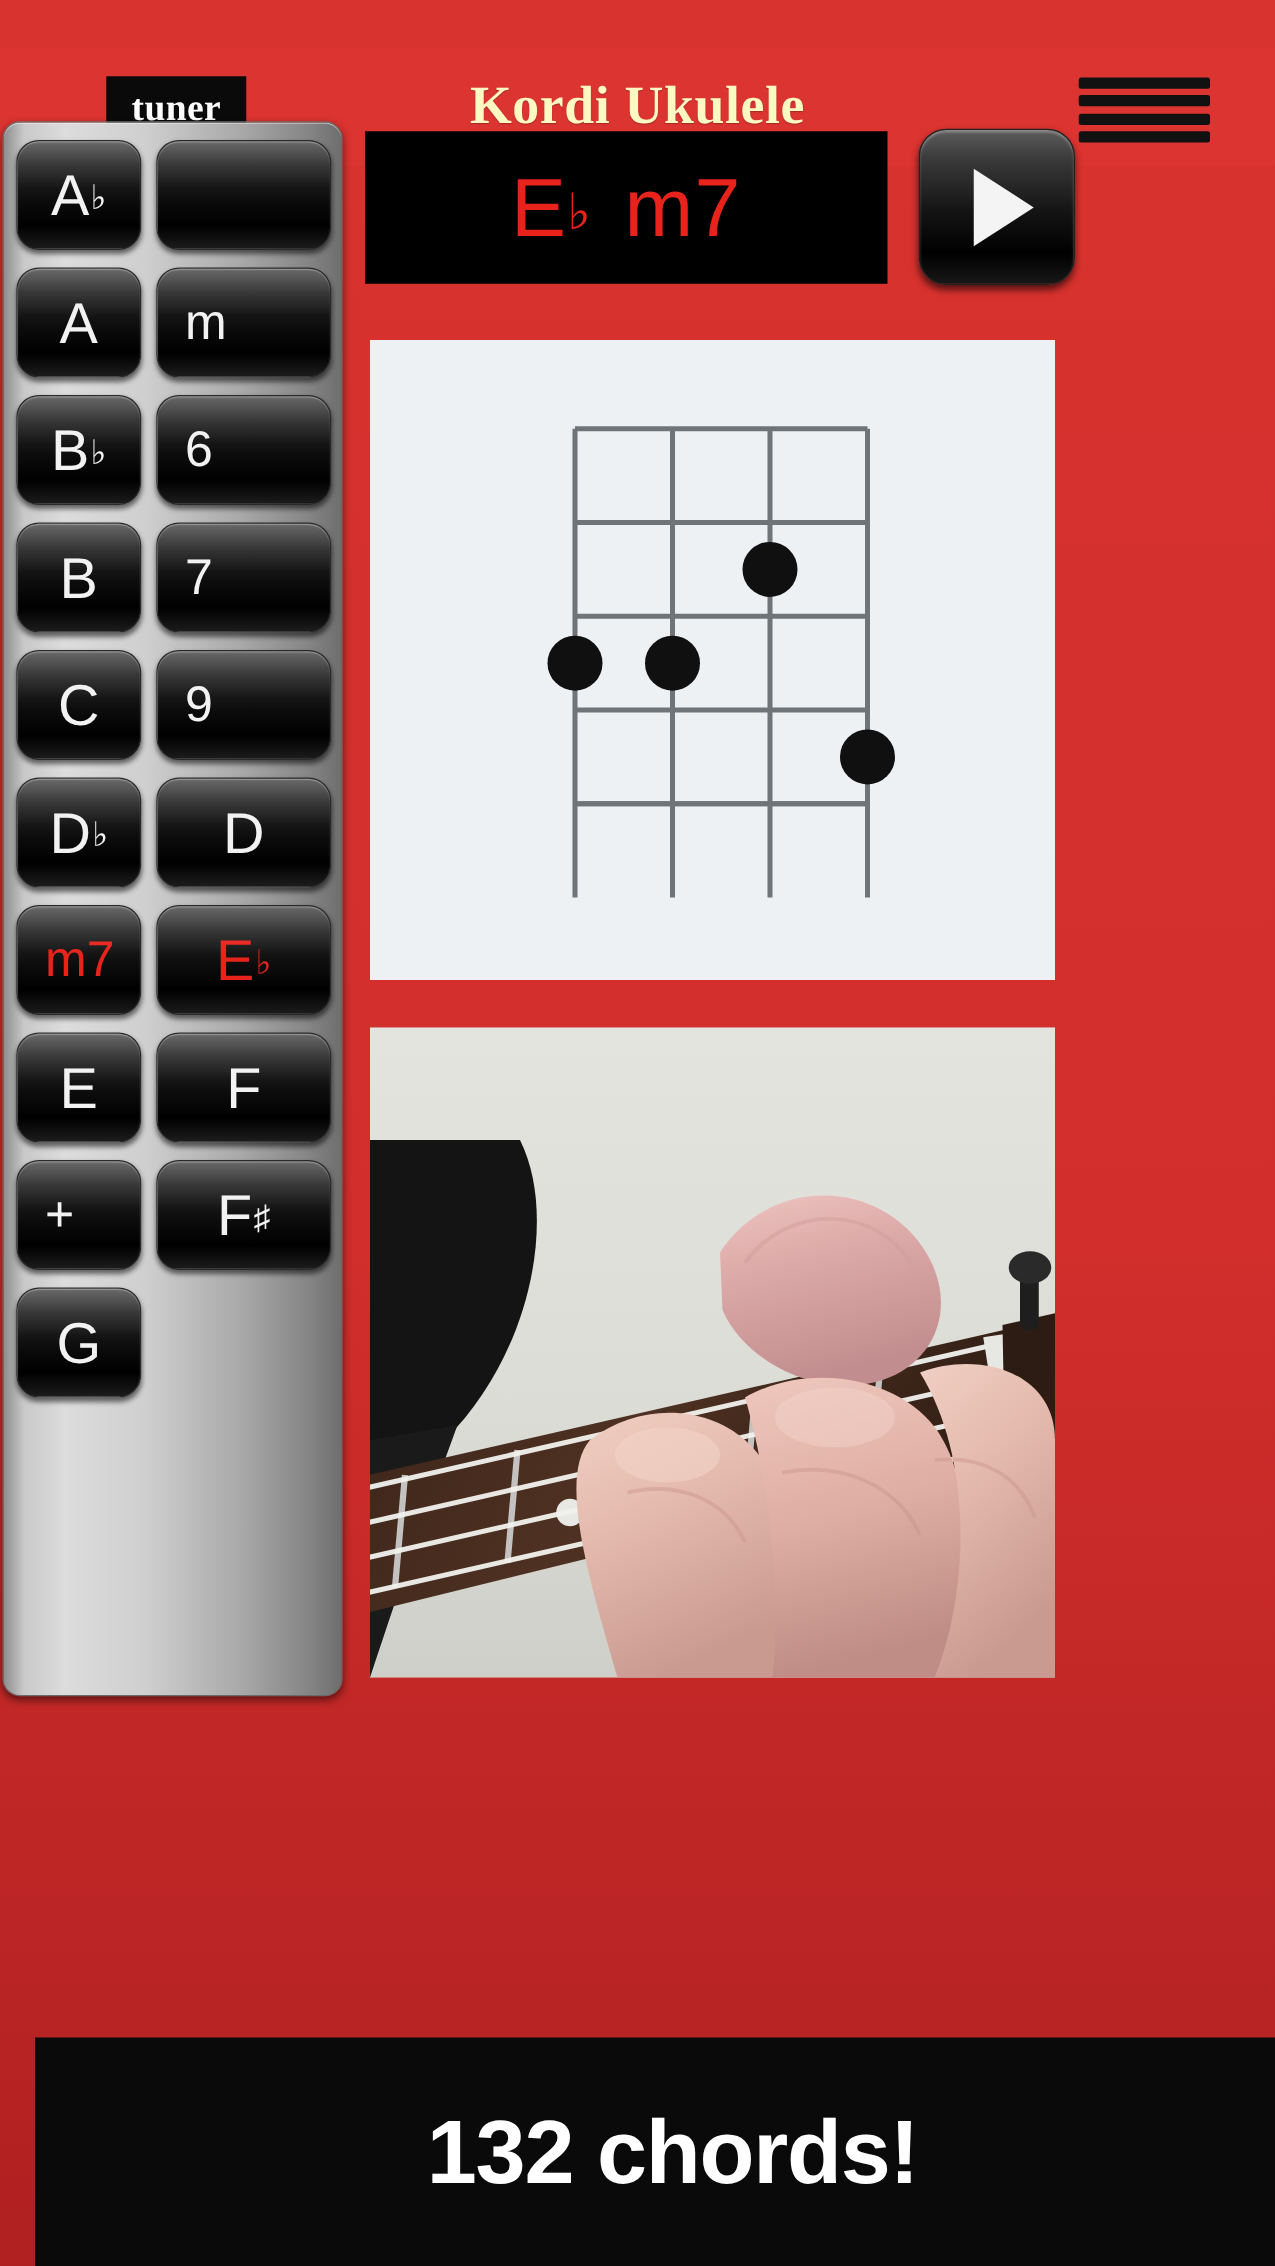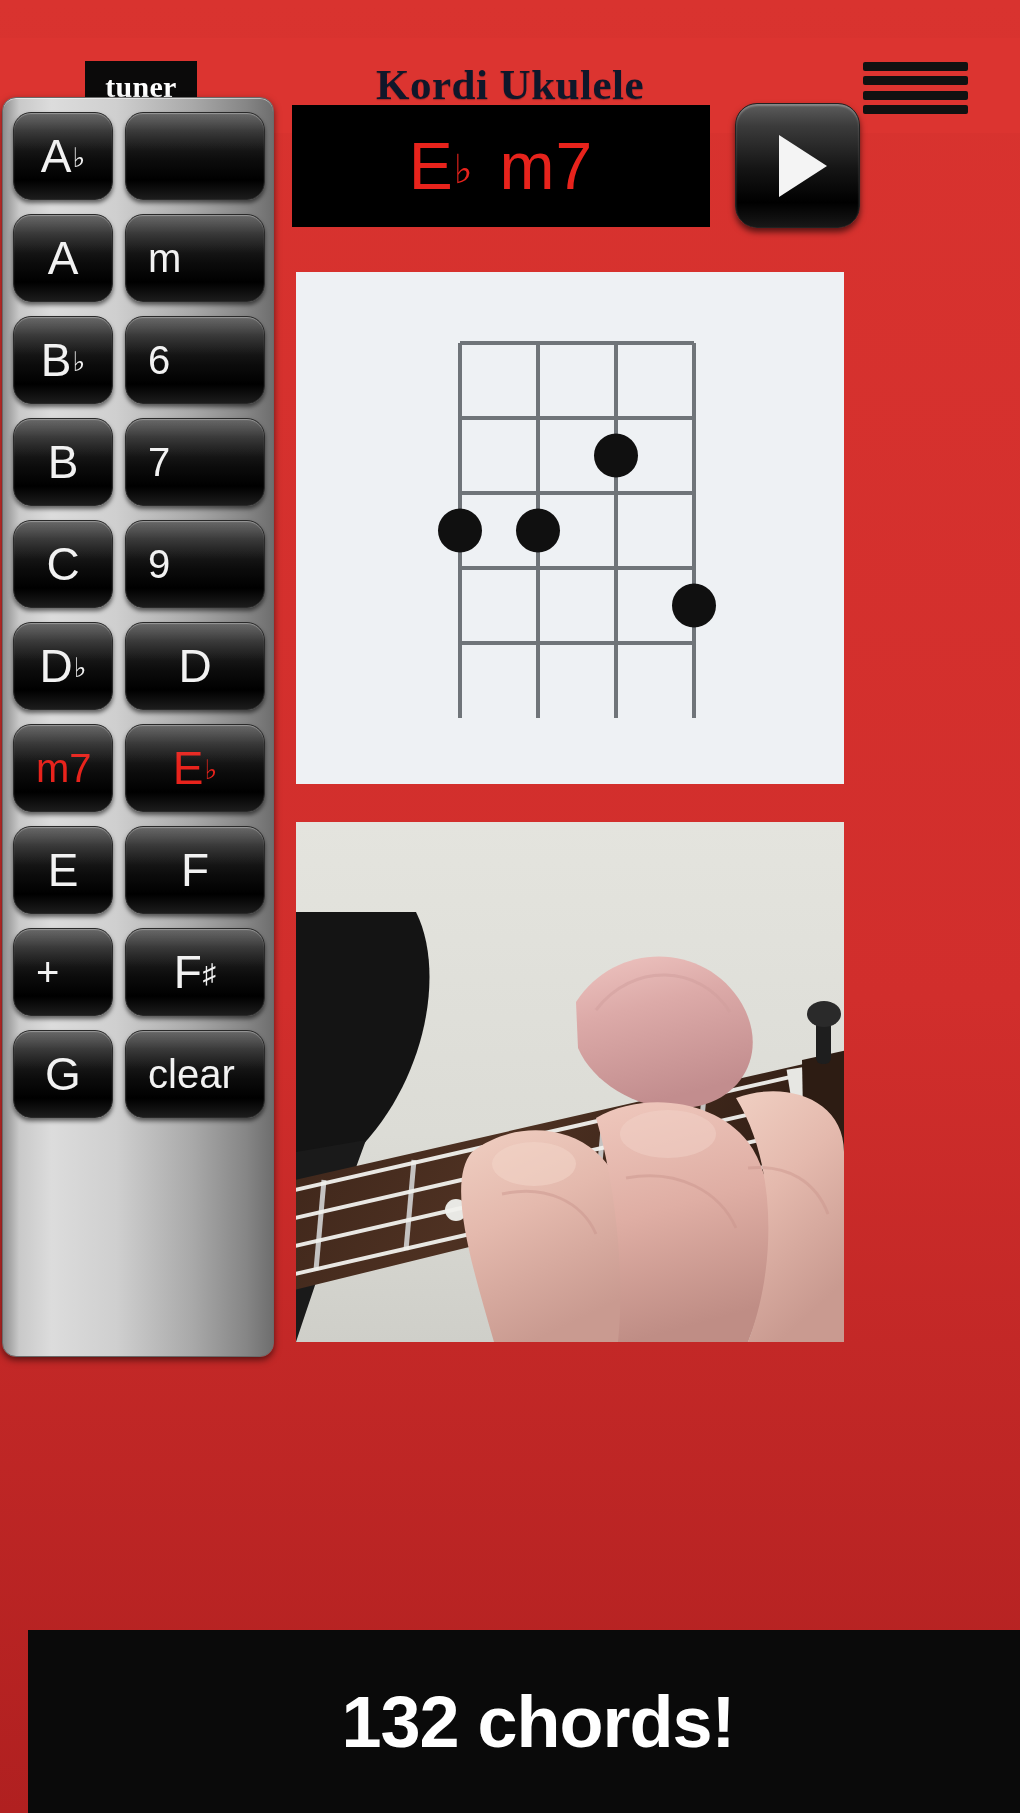--- a/index.html
+++ b/index.html
@@ -31,21 +31,21 @@
     font-size:30px; font-weight:700;
     display:flex; align-items:center; justify-content:center;
     letter-spacing:.3px;
     cursor:pointer;
   }
   .app-title {
     position:absolute; left:0; top:22px; width:1020px;
     text-align:center;
     font-family:"Liberation Serif", serif;
     font-weight:700; font-size:43px;
-    color:#0f172a;
+    color:#fef9c3;
     letter-spacing:.5px;
     text-shadow:0 1px 1px rgba(0,0,0,.25);
   }
   .menu-icon {
     position:absolute; right:52px; top:24px;
     width:105px; height:52px;
     display:flex; flex-direction:column; justify-content:space-between;
     cursor:pointer;
   }
   .menu-icon span {
@@ -229,23 +229,20 @@
         </div>
         <div class="key mod">
           <span>+</span>
         </div>
         <div class="key note">
           <span>F</span>
           <span class="acc">♯</span>
         </div>
         <div class="key note">
           <span>G</span>
-        </div>
-        <div class="key mod">
-          <span>clear</span>
         </div>
       </div>
   </div>
 
   <div class="chord-display">
     <span>E</span>
       <span class="acc">♭</span>
       <span class="sp"></span>
       <span>m7</span>
   </div>

